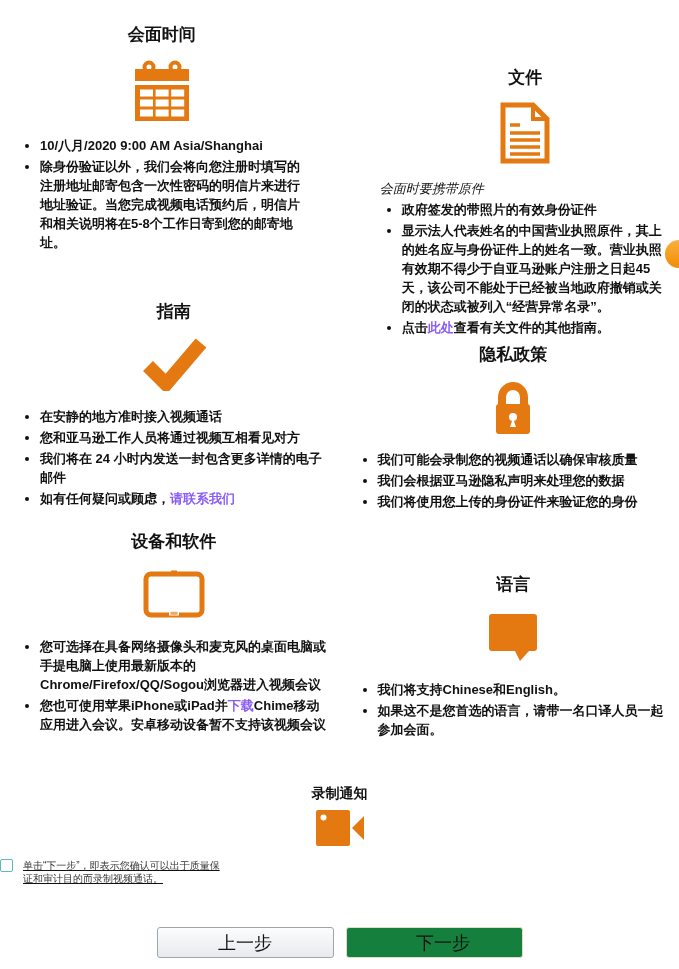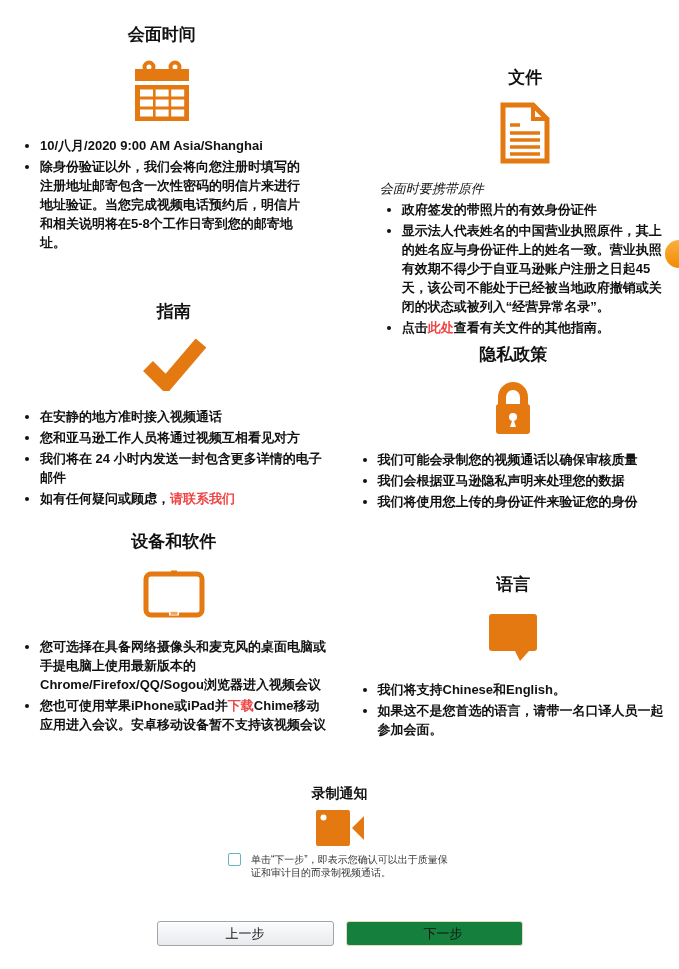--- a/index.html
+++ b/index.html
@@ -22,41 +22,41 @@
     line-height:22px;margin:0;
   }
   .icon-wrap{display:flex;justify-content:center;align-items:center;margin-top:12px;height:64px;}
   .row2 .icon-wrap,.row3 .icon-wrap{height:58px;}
 
   ul.bullets{margin:14px 0 0 0;padding:0 0 0 22px;font-size:13px;line-height:19px;color:#111;font-weight:bold;}
   ul.bullets li{margin:0 0 2px 0;}
   .note{font-size:13px;font-style:italic;margin:14px 0 2px 0;line-height:19px;}
   .col .with-note ul.bullets{margin-top:0;}
 
-  a.link{color:#ef4444;text-decoration:none;cursor:pointer;}
+  a.link{color:#8b5cf6;text-decoration:none;cursor:pointer;}
 
   .bottom{height:199px;box-sizing:border-box;padding-top:15px;text-align:center;}
   .bottom-title{font-size:14px;font-weight:bold;line-height:16px;margin:0;}
   .bottom .icon-wrap{height:38px;margin-top:8px;}
 
   .consent{
-    display:flex;justify-content:center;align-items:flex-start;
-    gap:10px;margin-top:6px;
+    display:flex;justify-content:flex-start;align-items:flex-start;
+    gap:10px;margin-top:12px;text-decoration:underline;
   }
   .consent input[type=checkbox]{
     appearance:none;-webkit-appearance:none;width:13px;height:13px;margin:0;
     border:1px solid #5fb7c1;border-radius:2px;background:#fff;cursor:pointer;flex:0 0 auto;
   }
   .consent-text{
     width:200px;text-align:left;font-size:10px;line-height:13px;color:#333;
   }
 
   .footer{display:flex;justify-content:center;gap:12px;margin-top:42px;}
   .btn{
-    width:177px;height:25px;font-size:13px;color:#111;border-radius:3px;cursor:pointer;
+    width:177px;height:31px;font-size:18px;color:#111;border-radius:3px;cursor:pointer;
     font-family:Liberation Sans, sans-serif;
   }
   .btn-back{
     background:linear-gradient(#fbfcfd,#e8eaed);
     border:1px solid #9fa5ab;
     box-shadow:inset 0 1px 0 rgba(255,255,255,.7);
   }
   .btn-next{
     background:#15803d;
     border:1px solid #e4dcbf;

